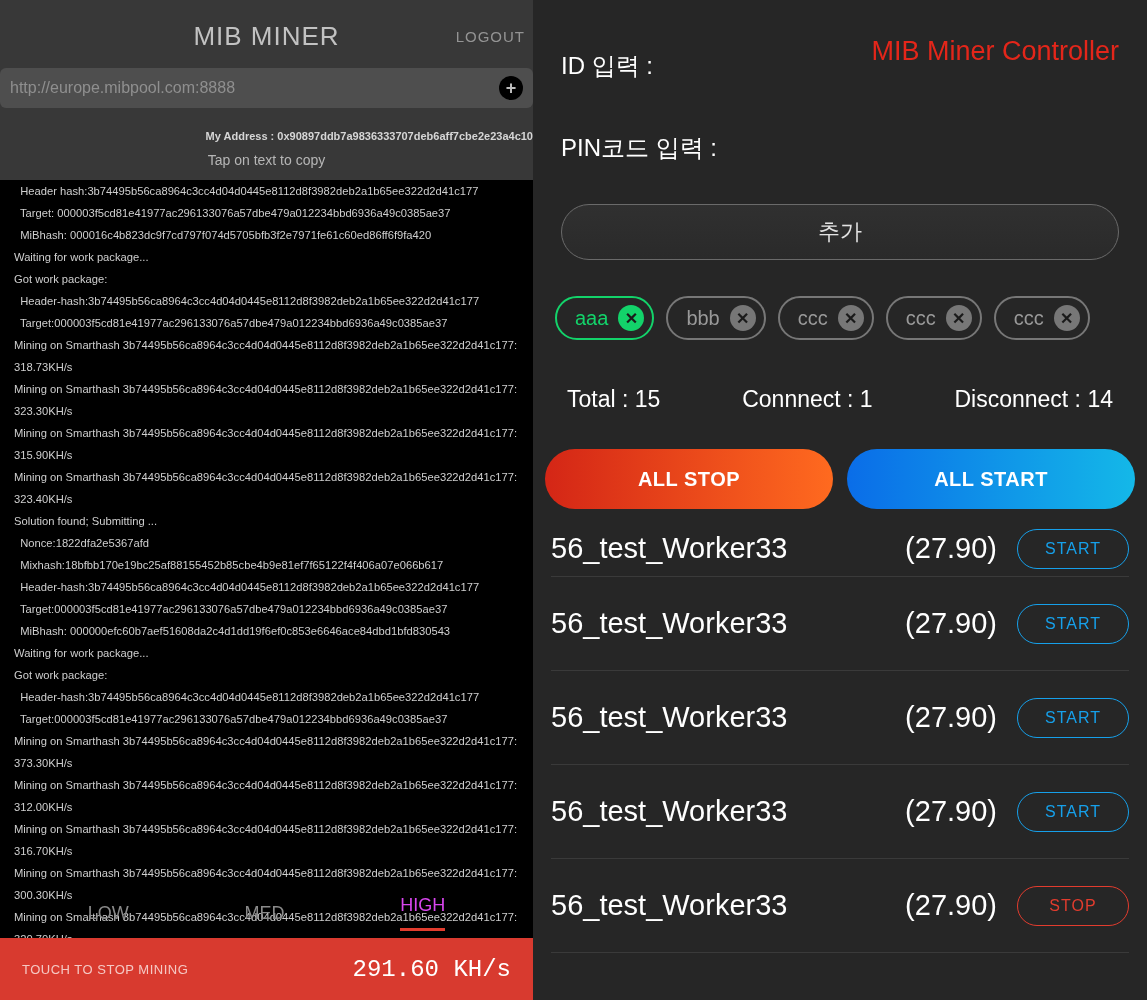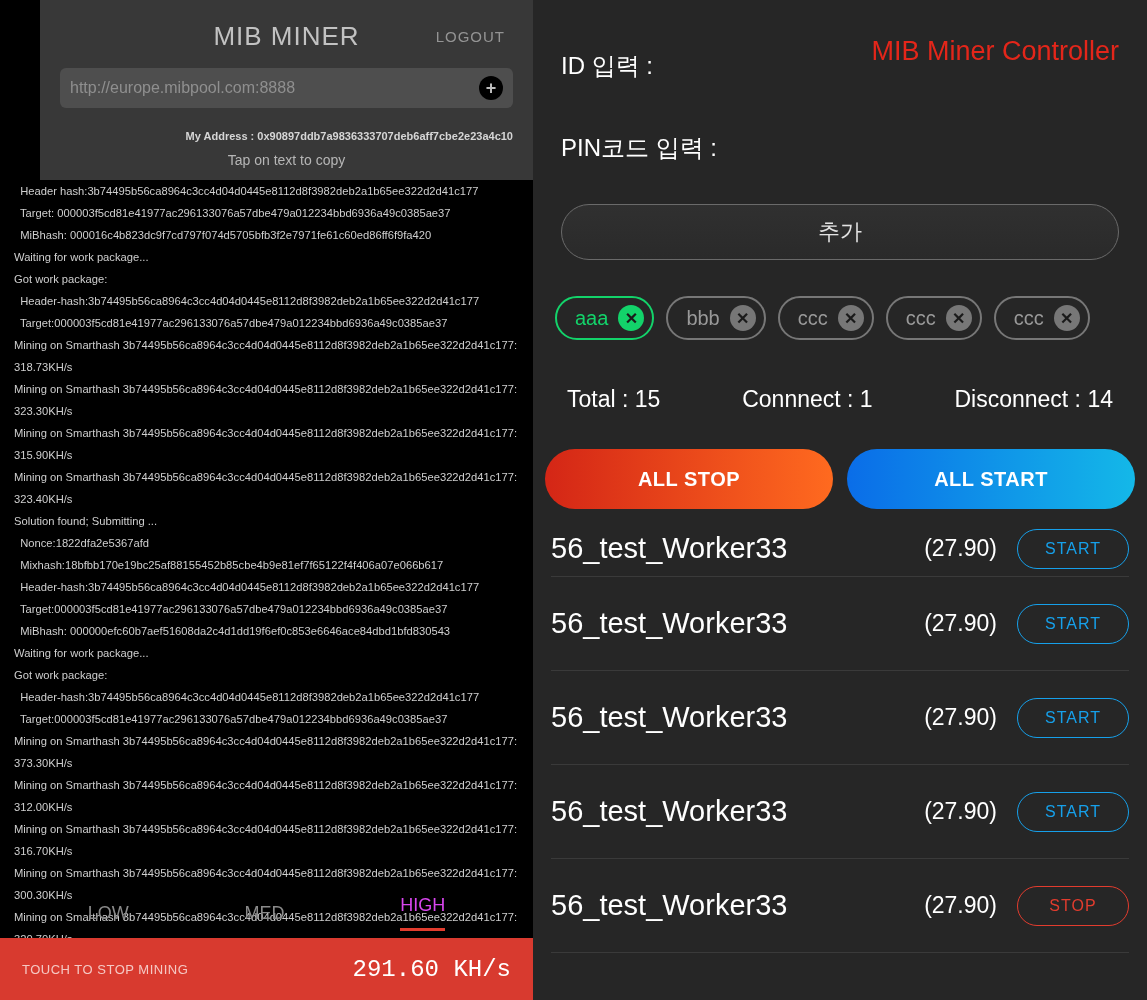--- a/index.html
+++ b/index.html
@@ -1,20 +1,20 @@
 <!DOCTYPE html>
 <html><head>
 <meta charset="utf-8">
 <style>
 * { margin:0; padding:0; box-sizing:border-box; font-family:-apple-system,BlinkMacSystemFont,"Segoe UI",sans-serif; }
 body { background:#000; width:1147px; height:1000px; display:flex; overflow:hidden; }
 .panel-left { width:533px; height:1000px; background:#000; display:flex; flex-direction:column; position:relative; }
 .panel-right { width:614px; height:1000px; background:#262626; display:flex; flex-direction:column; }
 
-.miner-header { background:#383838; padding:10px 20px 8px;margin-left:40px; }
+.miner-header { background:#383838; padding:10px 0 8px; }
 .title-row { display:flex; align-items:center; justify-content:center; position:relative; height:52px; }
 .miner-title { color:#c2c2c2; font-size:26px; font-weight:400; letter-spacing:1px; }
 .logout { position:absolute; right:8px; color:#949494; font-size:15px; letter-spacing:1px; }
 .url-row { display:flex; align-items:center; gap:8px; background:#4e4e4e; border-radius:6px; padding:8px 10px; margin-top:6px;}
 .url-text { flex:1; color:#8f8f8f; font-size:16px; }
 .plus-circle { width:24px; height:24px; background:#000; border-radius:50%; color:#bdbdbd; display:flex; align-items:center; justify-content:center; font-size:18px; font-weight:bold; }
 .addr-line { text-align:right; color:#d6d6d6; font-size:11px; margin-top:22px;font-weight:bold; }
 .tap-line { text-align:center; color:#b6b6b6; font-size:14px; margin-top:10px; margin-bottom:4px;}
 
 .log { flex:1; overflow:hidden; padding:0 14px; color:#cfcfcf; font-size:11.2px; line-height:22px; font-family:sans-serif; white-space:pre; }
@@ -45,21 +45,21 @@
 .stats-row { display:flex; justify-content:space-between; padding:46px 34px 0; color:#fff; font-size:23px; }
 .action-row { display:flex; gap:14px; padding:36px 12px 0; }
 .action-btn { flex:1; height:60px; border-radius:32px; color:#fff; font-size:20px; font-weight:600; display:flex; align-items:center; justify-content:center; letter-spacing:0.5px;}
 .all-start { background:linear-gradient(90deg,#0a6de8,#14b8e8);} 
 .all-stop { background:linear-gradient(90deg,#d42616,#ff6a1f);} 
 
 .worker-list { flex:1; overflow:hidden; padding:0 18px; margin-top:12px;}
 .worker-row { display:flex; align-items:center; height:94px; border-bottom:1px solid #3a3a3a; gap:10px; }
 .worker-row:first-child{height:56px;}
 .worker-name { flex:1; color:#fff; font-size:29px; }
-.worker-val { color:#fff; font-size:23px; width:110px; text-align:right; padding-right:10px;}
+.worker-val { color:#fff; font-size:29px; width:110px; text-align:right; padding-right:10px;}
 .worker-btn { width:112px; height:40px; border-radius:22px; font-size:16px; display:flex; align-items:center; justify-content:center; letter-spacing:1px; font-weight:500;}
 .wb-start { border:1.5px solid #16a0ea; color:#16a0ea; }
 .wb-stop { border:1.5px solid #e23c2e; color:#e23c2e; }
 </style>
 </head>
 <body>
 
 <div class="panel-left">
   <div class="miner-header">
     <div class="title-row">

